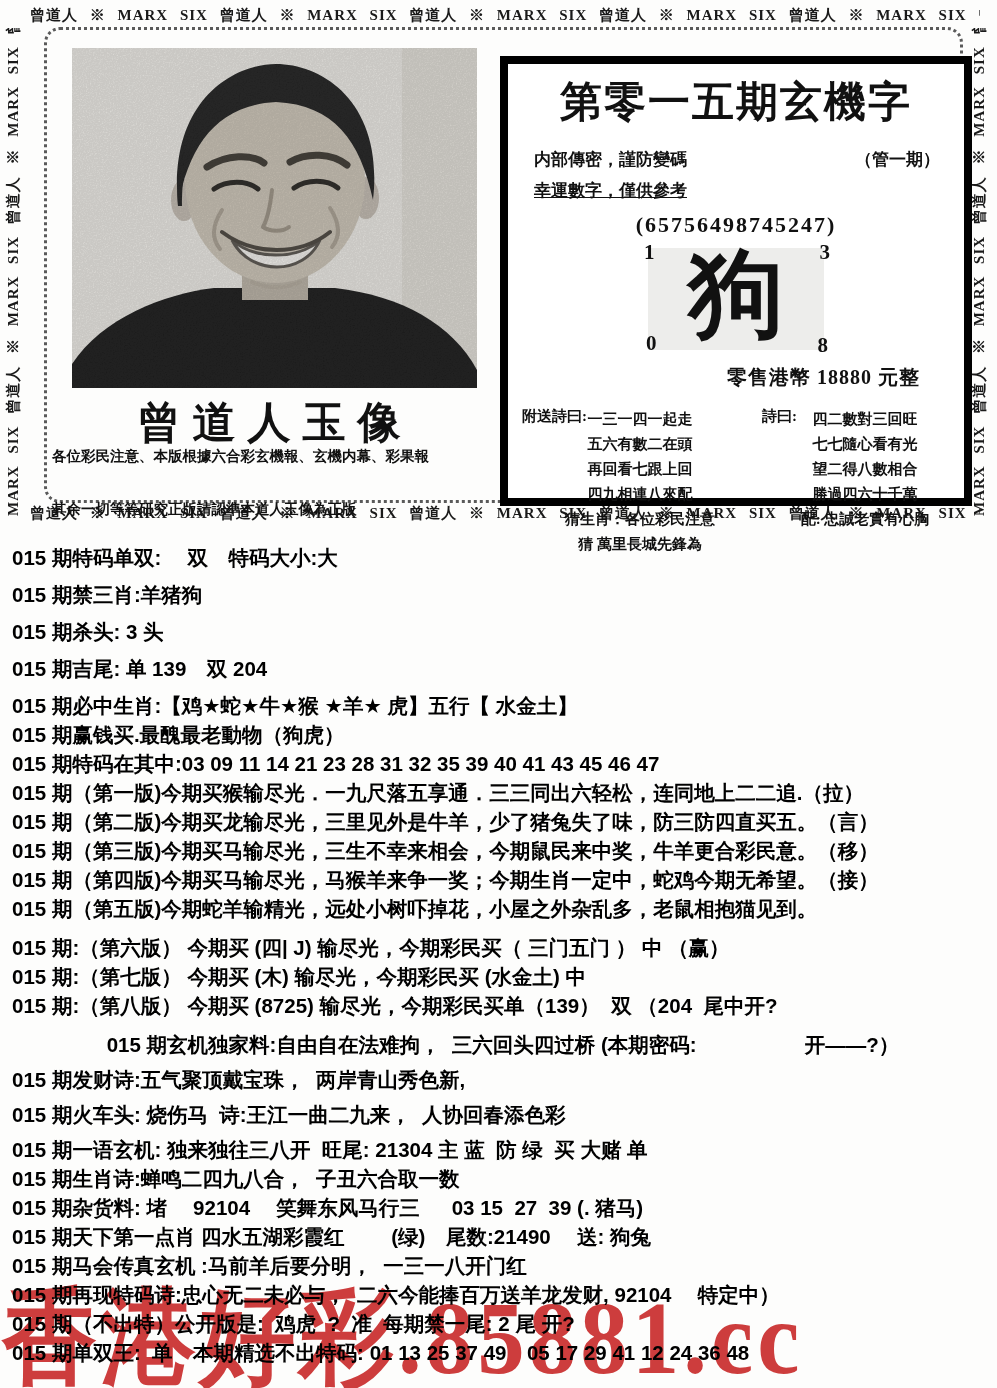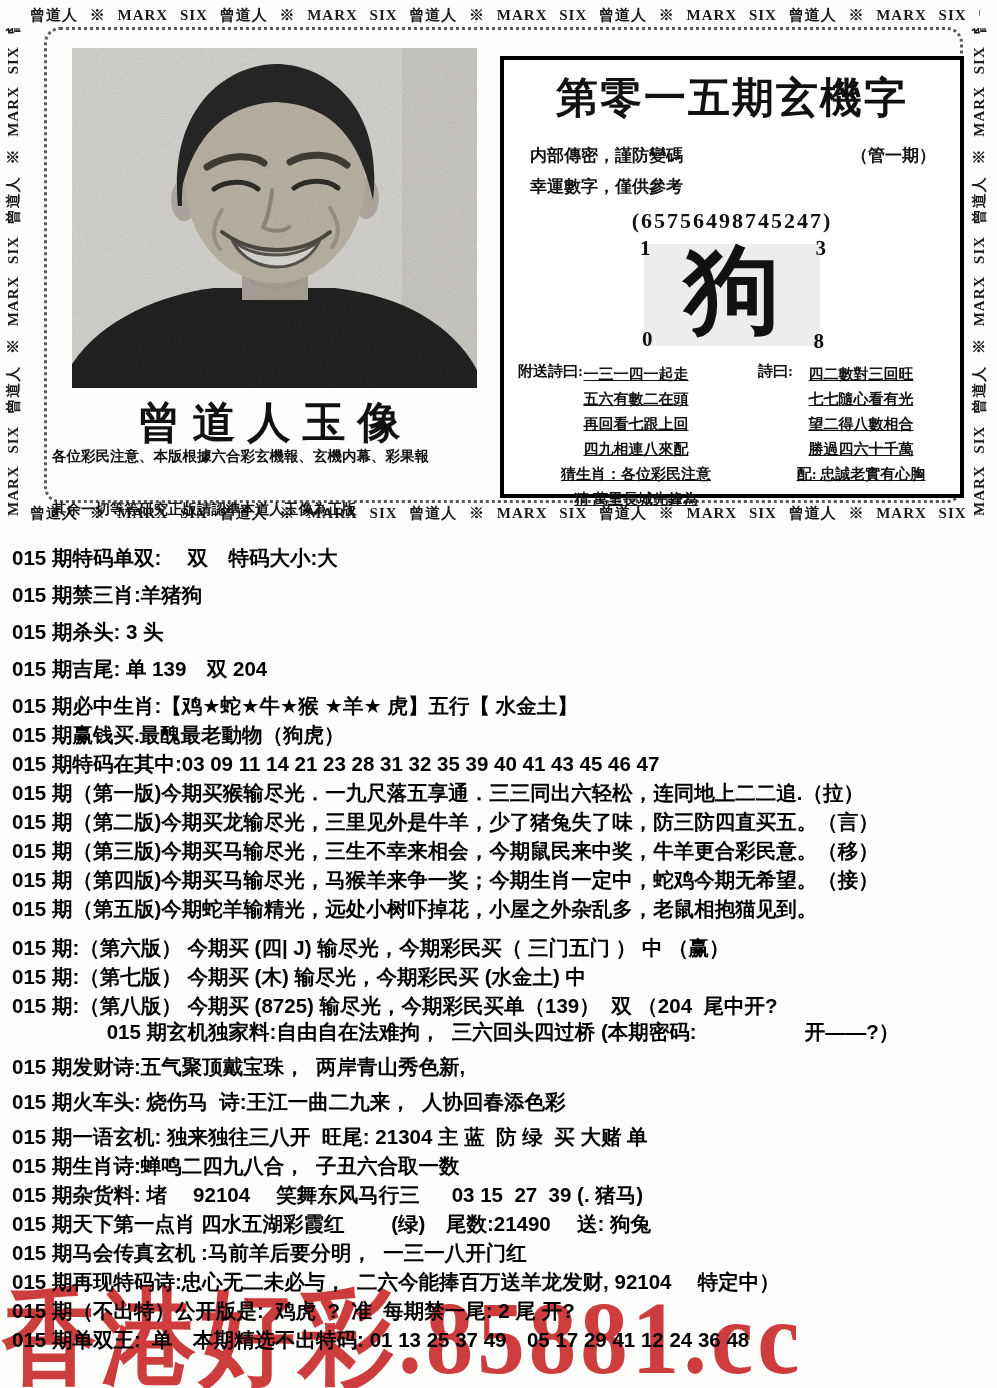--- a/index.html
+++ b/index.html
@@ -17,46 +17,46 @@
               border:3px dotted #5a5a5a;border-radius:16px;}
   
   .photo{position:absolute;left:72px;top:48px;width:405px;height:340px;}
   .photo svg{display:block;width:100%;height:100%;}
   .caption{position:absolute;left:58px;top:394px;width:434px;text-align:center;
            font-size:43px;font-weight:700;letter-spacing:12px;white-space:nowrap;}
   .note{position:absolute;left:52px;width:444px;font-size:14.5px;font-weight:700;white-space:nowrap;}
   .note1{top:447px;}
   .note2{top:469px;margin-top:31px;}
   
-  .hbox{position:absolute;left:500px;top:56px;width:456px;height:434px;border:4px solid #000000;background:#fff;}
+  .hbox{position:absolute;left:500px;top:56px;width:456px;height:434px;border:8px solid #000000;background:#fff;}
   .hbox-title{text-align:center;font-size:42px;font-weight:800;letter-spacing:2px;margin-top:10px;white-space:nowrap;}
   .hbox-subrow{display:flex;justify-content:space-between;padding:0 24px 0 26px;font-size:17px;font-weight:700;margin-top:18px;}
-  .hbox-sub2{padding-left:26px;font-size:17px;font-weight:700;margin-top:8px;}
+  .hbox-sub2{padding-left:26px;font-size:17px;font-weight:700;margin-top:8px;text-decoration:underline;}
   .hbox-lucky{text-align:center;font-size:22px;font-weight:700;letter-spacing:2px;margin-top:10px;}
   .zodiac{position:relative;width:176px;height:102px;margin:10px auto 0;background:#ededeb;}
   .zodiac-char{position:absolute;left:50%;top:50%;transform:translate(-50%,-54%);
                font-size:96px;font-weight:900;line-height:1;}
   .zcorner{position:absolute;font-size:21px;font-weight:700;}
   .z-tl{left:-4px;top:-8px;} .z-tr{right:-6px;top:-8px;}
   .z-bl{left:-2px;bottom:-6px;} .z-br{right:-4px;bottom:-8px;}
   .price{text-align:right;padding-right:44px;font-size:20px;font-weight:700;margin-top:14px;letter-spacing:1px;}
   .poems{display:flex;margin-top:16px;font-size:15px;font-weight:700;}
   .poem-col{flex:1;position:relative;}
   .poem-label{position:absolute;top:0;}
   .poem-col.left .poem-label{left:14px;}
   .poem-col.right .poem-label{left:26px;}
-  .poem-lines{padding-left:36px;text-align:center;line-height:25px;text-decoration:underline;}
+  .poem-lines{padding-left:36px;text-align:center;line-height:25px;}
   .poem-col.right .poem-lines{padding-left:30px;}
   
   .body-text{position:absolute;left:12px;top:546px;width:982px;}
   .body-line{font-family:"Liberation Sans","DejaVu Sans",sans-serif;font-size:20.5px;font-weight:700;
              line-height:23px;margin-bottom:6px;white-space:pre;color:#000000;}
   .body-line:nth-child(-n+4){margin-bottom:14px;}
   .body-line:nth-child(12){margin-bottom:16px;}
-  .body-line:nth-child(15){margin-bottom:3px;}
+  .body-line:nth-child(15){margin-bottom:16px;}
   .body-line:nth-child(16){margin-bottom:12px;text-align:center;}
   .body-line:nth-child(17){margin-bottom:12px;}
   .body-line:nth-child(18){margin-bottom:12px;}
   
   .watermark{position:absolute;left:2px;top:1268px;font-size:95px;font-weight:900;letter-spacing:4px;
              color:rgba(196,18,18,0.82);white-space:nowrap;mix-blend-mode:multiply;
              transform:scaleY(1.1);transform-origin:top left;font-family:"Liberation Serif",serif;}
 </style>
 </head>
 <body>
@@ -112,20 +112,21 @@
     </div>
     <div class="hbox-sub2">幸運數字，僅供參考</div>
     <div class="hbox-lucky">(65756498745247)</div>
     <div class="zodiac">
       <span class="zcorner z-tl">1</span>
       <span class="zcorner z-tr">3</span>
       <span class="zodiac-char">狗</span>
       <span class="zcorner z-bl">0</span>
       <span class="zcorner z-br">8</span>
     </div>
+    <div class="price">零售港幣 18880 元整</div>
     <div class="poems">
       <div class="poem-col left">
         <span class="poem-label">附送詩曰:</span>
         <div class="poem-lines">
             <div class="poem-line">一三一四一起走</div>
             <div class="poem-line">五六有數二在頭</div>
             <div class="poem-line">再回看七跟上回</div>
             <div class="poem-line">四九相連八來配</div>
             <div class="poem-line">猜生肖：各位彩民注意</div>
             <div class="poem-line">猜 萬里長城先鋒為</div>

